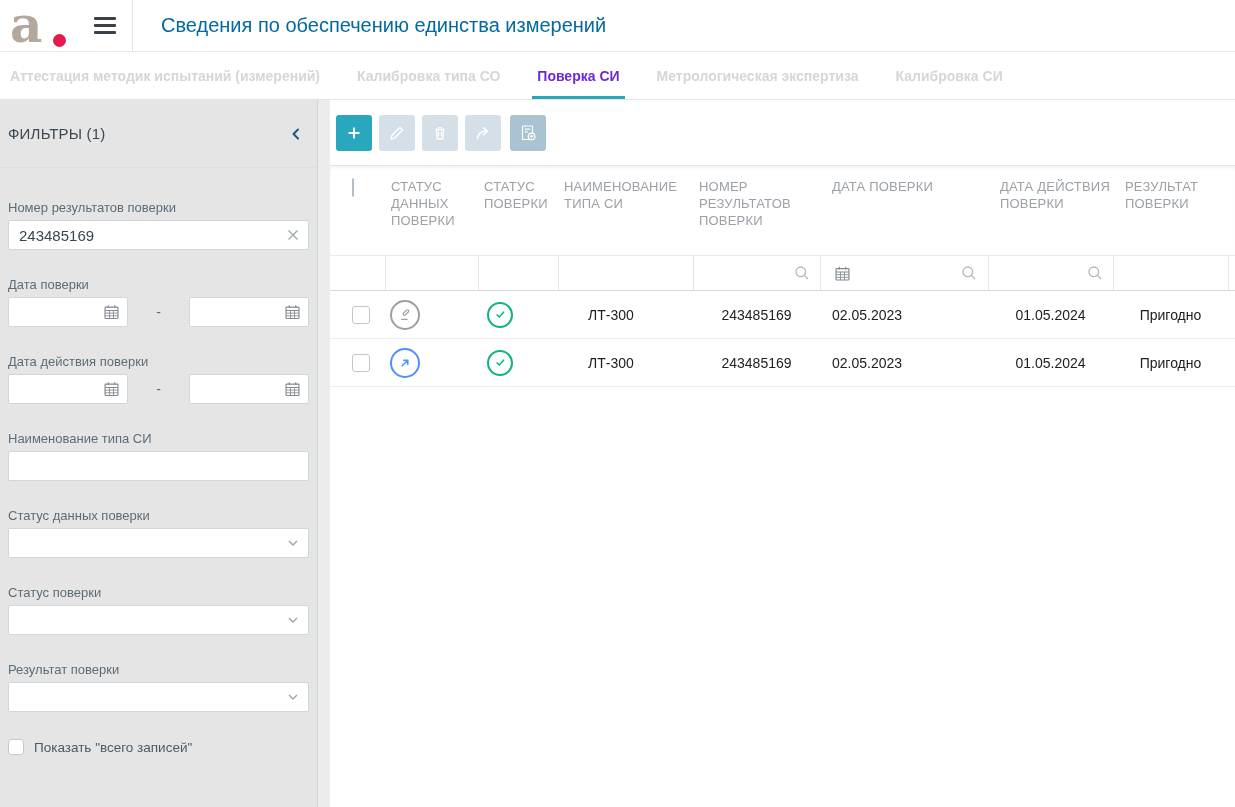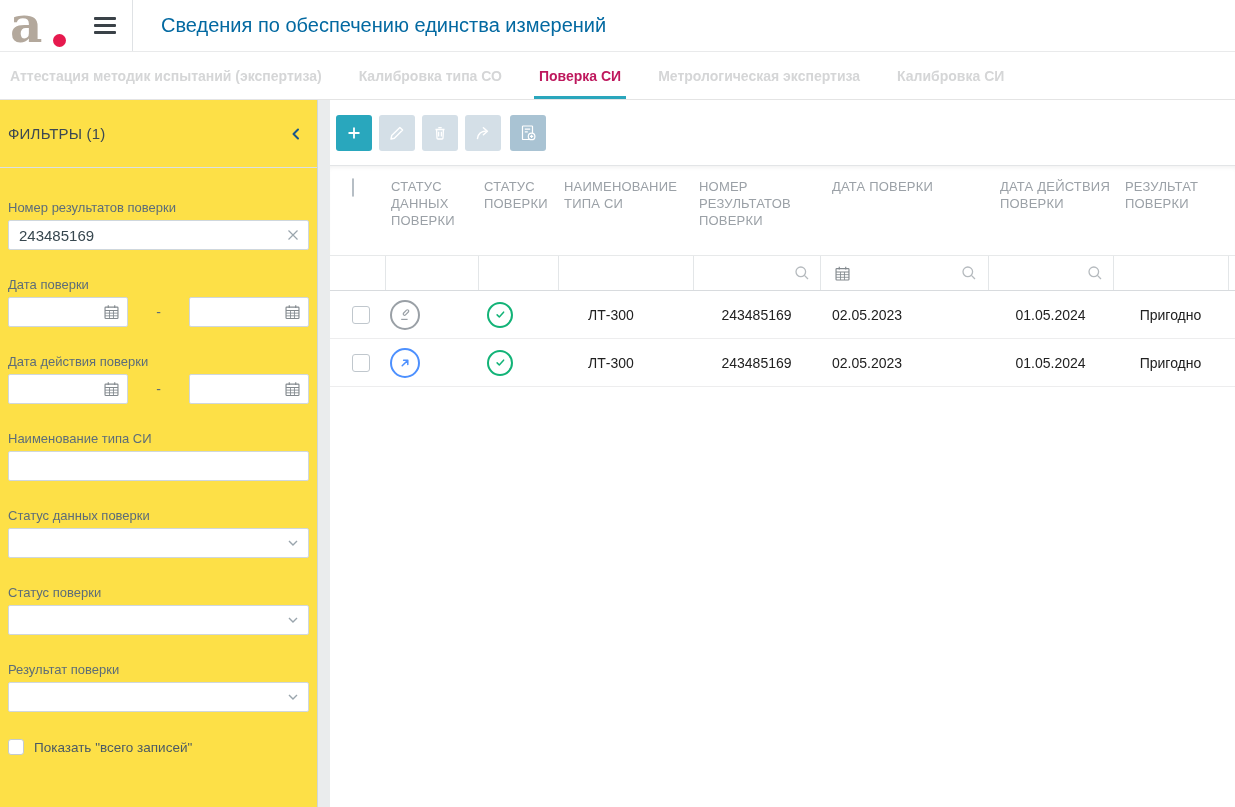--- a/index.html
+++ b/index.html
@@ -17,27 +17,27 @@
               border-radius:50%; background:#e6194e; }
   .hamburger { margin-left:26px; width:22px; cursor:pointer; }
   .hamburger span { display:block; height:2.5px; background:#3a4248; margin:4.5px 0; border-radius:1px; }
   .page-title { margin-left:28px; font-size:20px; font-weight:400; color:#0369a1; }
 
   
   .tabs { height:48px; display:flex; align-items:stretch; padding-left:10px;
           border-bottom:1px solid #e4e4e4; }
   .tab { display:flex; align-items:center; margin-right:37px; font-size:14px; font-weight:700;
          color:#d5d6d7; white-space:nowrap; cursor:pointer; position:relative; }
-  .tab.active { color:#be185d; }
+  .tab.active { color:#6d28d9; }
   .tab.active::after { content:""; position:absolute; left:-5px; right:-5px; bottom:0;
                        height:3px; background:#2aa6bc; }
 
   
   .content { display:flex; height:707px; }
-  .sidebar { width:318px; flex:0 0 318px; background:#fde047; border-right:1px solid #ccd6dd;
+  .sidebar { width:318px; flex:0 0 318px; background:#e5e5e5; border-right:1px solid #ccd6dd;
              display:flex; flex-direction:column; }
   .scroll-strip { width:12px; flex:0 0 12px; background:#eaeced; }
   .main { flex:1; background:#fff; min-width:0; }
 
   
   .sidebar-head { height:68px; flex:0 0 68px; display:flex; align-items:center;
                   justify-content:space-between; padding:0 12px 0 8px;
                   border-bottom:1px solid #dbe0e4; }
   .sidebar-title { font-size:15px; color:#3c4852; letter-spacing:.2px; }
   .collapse-btn { cursor:pointer; display:flex; align-items:center; }
@@ -110,21 +110,21 @@
     <div class="hamburger">
       <span></span>
         <span></span>
         <span></span>
     </div>
   </div>
   <h1 class="page-title">Сведения по обеспечению единства измерений</h1>
 </header>
 
 <nav class="tabs">
-  <div class="tab">Аттестация методик испытаний (экспертиза)</div>
+  <div class="tab">Аттестация методик испытаний (измерений)</div>
   <div class="tab">Калибровка типа СО</div>
   <div class="tab active">Поверка СИ</div>
   <div class="tab">Метрологическая экспертиза</div>
   <div class="tab">Калибровка СИ</div>
 </nav>
 
 <div class="content">
 
   <aside class="sidebar">
     <div class="sidebar-head">

